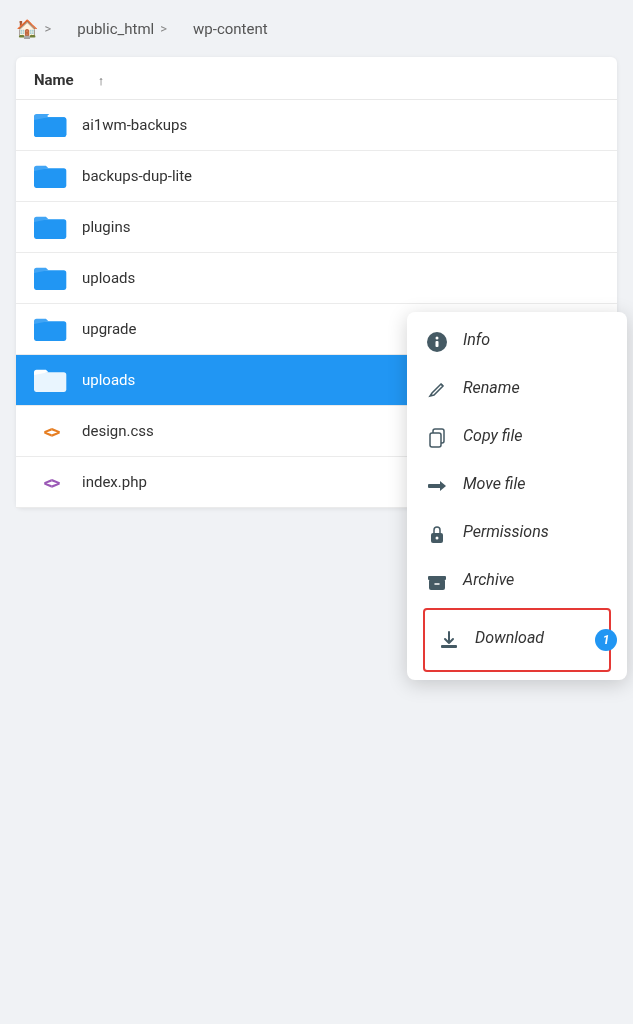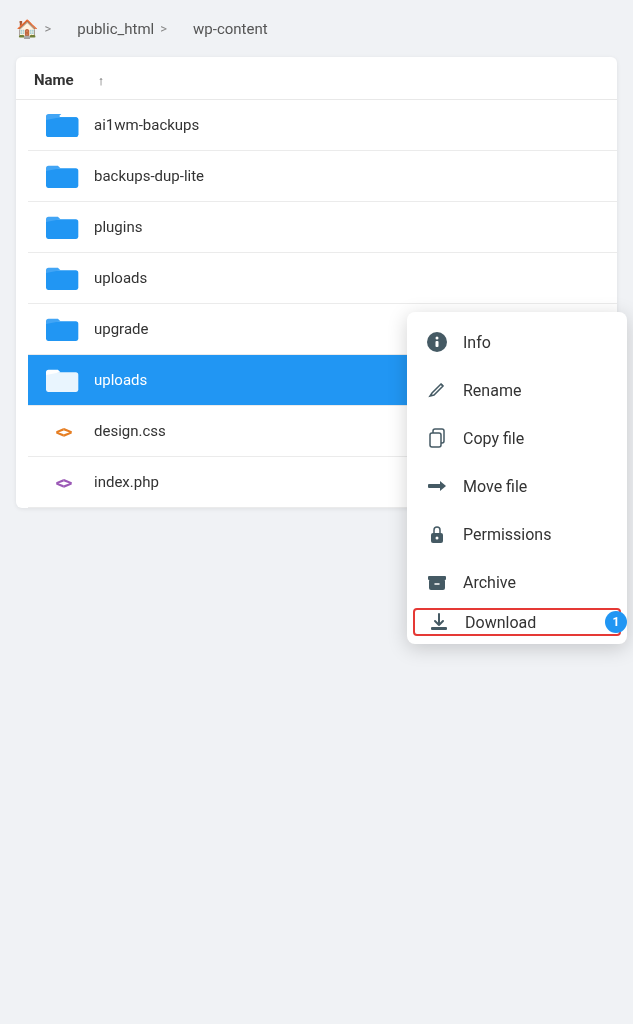--- a/index.html
+++ b/index.html
@@ -56,21 +56,20 @@
     }
     .file-row {
       display: flex;
       align-items: center;
       padding: 11px 18px;
       border-bottom: 1px solid #ebebeb;
       font-size: 15px;
       color: #333;
       cursor: pointer;
       background: #fff;
-      margin-left: 12px;
     }
     .file-row:last-child {
       border-bottom: none;
     }
     .file-row.active {
       background: #2196f3;
       color: #fff;
     }
     .folder-icon {
       width: 34px;
@@ -104,33 +103,33 @@
       top: 255px;
       background: #fff;
       border-radius: 8px;
       box-shadow: 0 4px 20px rgba(0,0,0,0.18);
       width: 220px;
       z-index: 10;
       padding: 6px 0;
     }
     .menu-item {
       display: flex;
-      align-items: center;
       gap: 14px;
       padding: 12px 18px;
       font-size: 16px;
       color: #333;
       cursor: pointer;
       position: relative;
+      font-style: italic;
     }
     .menu-item.highlighted {
       border: 2px solid #e53935;
       border-radius: 4px;
-      margin: 2px 6px;
-      padding: 0 12px;
+      margin: 2px 16px;
+      padding: 18px 12px;
     }
     .menu-icon {
       width: 24px;
       height: 24px;
       display: flex;
       align-items: center;
       justify-content: center;
       flex-shrink: 0;
       color: #555;
       font-size: 16px;

